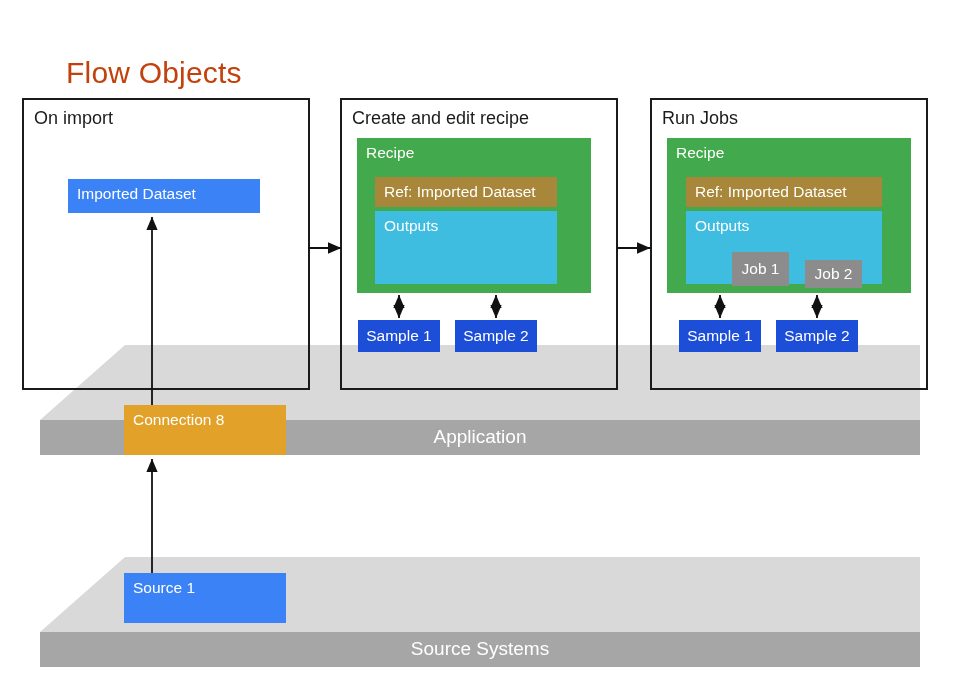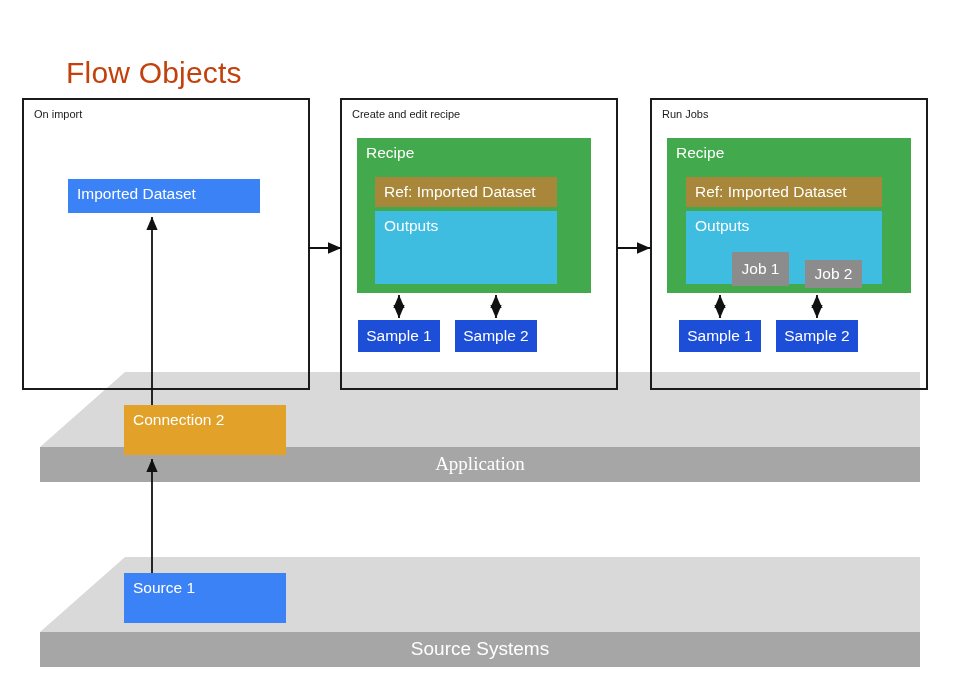--- a/index.html
+++ b/index.html
@@ -34,21 +34,21 @@
   .panel {
     position: absolute;
     background: transparent;
     border: 2.5px solid #1b1b1b;
     box-sizing: border-box;
   }
   .panel-label {
     position: absolute;
     left: 10px;
     top: 8px;
-    font-size: 11px;
+    font-size: 18px;
     color: #1b1b1b;
     white-space: nowrap;
   }
 
   
   .box {
     position: absolute;
     box-sizing: border-box;
     color: #ffffff;
     display: block;
@@ -110,21 +110,21 @@
     pointer-events: none;
   }
 </style>
 </head>
 <body>
 
 <div id="stage">
 
   <div class="diagram-title">Flow Objects</div>
 
-  <div class="slab" style="left:40px; top:372px; width:880px; height:110px;font-family:Liberation Serif, serif;">
+  <div class="slab" style="left:40px; top:345px; width:880px; height:110px;">
     <div class="slab-top" style="height:75px; clip-path: polygon(85px 0, 880px 0, 880px 75px, 0 75px);"></div>
     <div class="slab-front" style="top:75px; width:880px; height:35px;"></div>
     <div class="slab-name" style="top:81px;">Application</div>
   </div>
 
   <div class="slab" style="left:40px; top:557px; width:880px; height:110px;">
     <div class="slab-top" style="height:75px; clip-path: polygon(85px 0, 880px 0, 880px 75px, 0 75px);"></div>
     <div class="slab-front" style="top:75px; width:880px; height:35px;"></div>
     <div class="slab-name" style="top:81px;">Source Systems</div>
   </div>
@@ -180,21 +180,21 @@
   </div>
 
   <div class="box box-red center" style="left:679px; top:320px; width:82px; height:32px;">
     <div class="box-label">Sample 1</div>
   </div>
   <div class="box box-red center" style="left:776px; top:320px; width:82px; height:32px;">
     <div class="box-label">Sample 2</div>
   </div>
 
   <div class="box box-amber" style="left:124px; top:405px; width:162px; height:50px;">
-    <div class="box-label">Connection 2</div>
+    <div class="box-label">Connection 8</div>
   </div>
 
   <div class="box box-orange" style="left:124px; top:573px; width:162px; height:50px;">
     <div class="box-label">Source 1</div>
   </div>
 
   <svg id="wires" viewBox="0 0 960 679" xmlns="http://www.w3.org/2000/svg">
     <defs>
       <marker id="ah" markerWidth="9" markerHeight="9" refX="7.4" refY="3.2" orient="auto" markerUnits="strokeWidth">
         <path d="M0,0 L7.6,3.2 L0,6.4 z" fill="#111111"></path>

